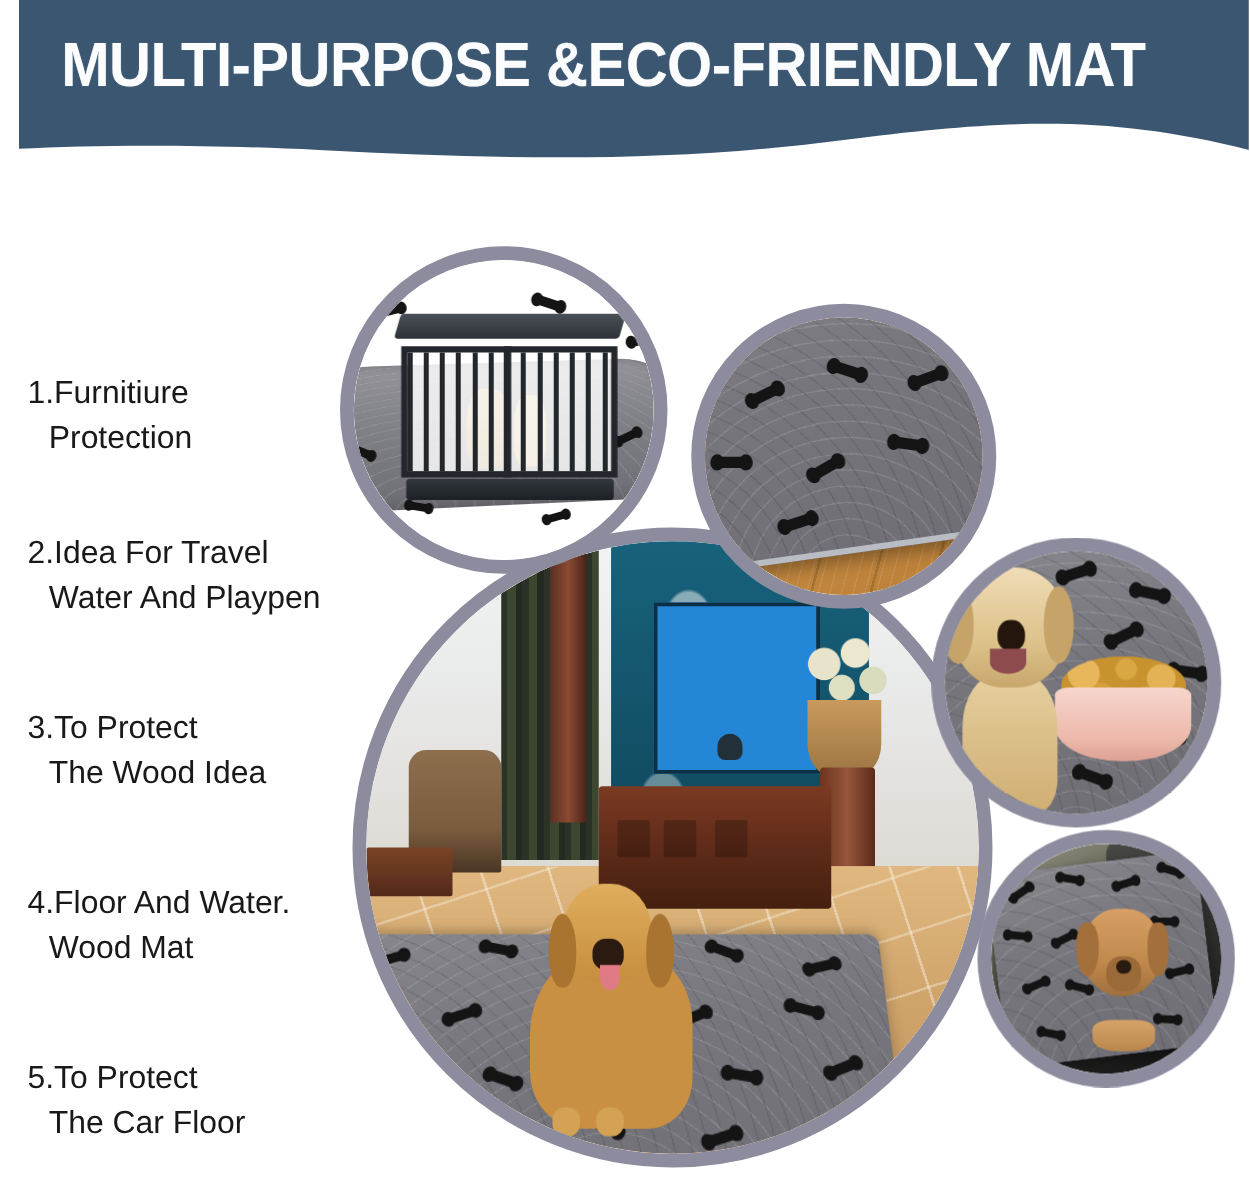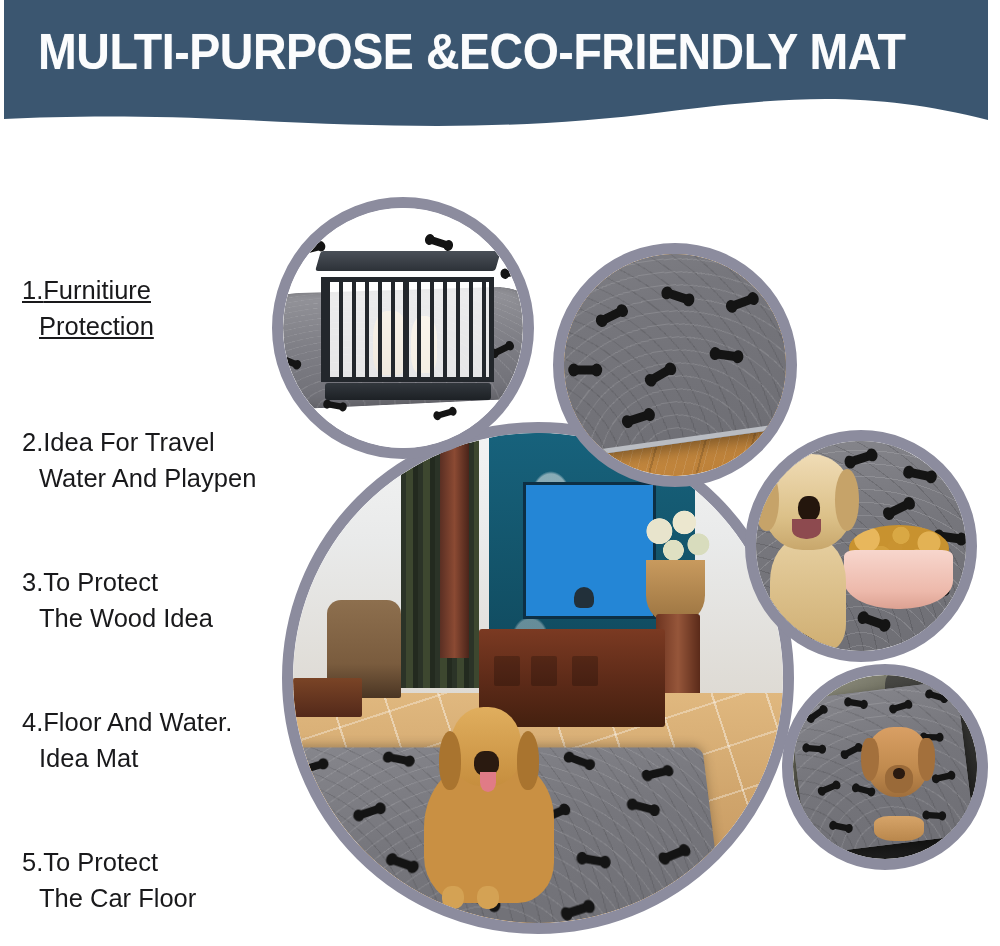--- a/index.html
+++ b/index.html
@@ -11,21 +11,21 @@
     width: 1000px;
     height: 946px;
     position: relative;
     overflow: hidden;
     font-family: "Liberation Sans", sans-serif;
   }
 
   
   #header-banner {
     position: absolute;
-    left: 4px; top: 0;
+    left: 15px; top: 0;
     width: 984px;
     height: 132px;
     overflow: hidden;
   }
   #header-banner svg.band {
     position: absolute;
     left: 0; top: 0;
     width: 1000px;
     height: 132px;
     display: block;
@@ -57,21 +57,21 @@
   .feature-item {
     position: absolute;
     left: 22px;
     width: 262px;
     color: #19191b;
     font-size: 25.5px;
     line-height: 36px;
     font-family: "Liberation Sans", sans-serif;
     white-space: pre-line;
   }
-  .fi-0 { top: 96px; text-decoration: underline; }
+  .fi-0 { top: 120px; }
   .fi-1 { top: 248px; }
   .fi-2 { top: 388px; }
   .fi-3 { top: 528px; }
   .fi-4 { top: 668px; }
   .feature-line2 { display: block; padding-left: 17px; }
 
   
   #collage {
     position: absolute;
     left: 0; top: 0;
@@ -529,21 +529,21 @@
     <span class="feature-line2">Water And Playpen</span>
   </div>
 
   <div class="feature-item fi-2">
     <span>3.</span><span>To Protect</span>
     <span class="feature-line2">The Wood Idea</span>
   </div>
 
   <div class="feature-item fi-3">
     <span>4.</span><span>Floor And Water.</span>
-    <span class="feature-line2">Idea Mat</span>
+    <span class="feature-line2">Wood Mat</span>
   </div>
 
   <div class="feature-item fi-4">
     <span>5.</span><span>To Protect</span>
     <span class="feature-line2">The Car Floor</span>
   </div>
 
 </div>
 
 <div id="collage">

